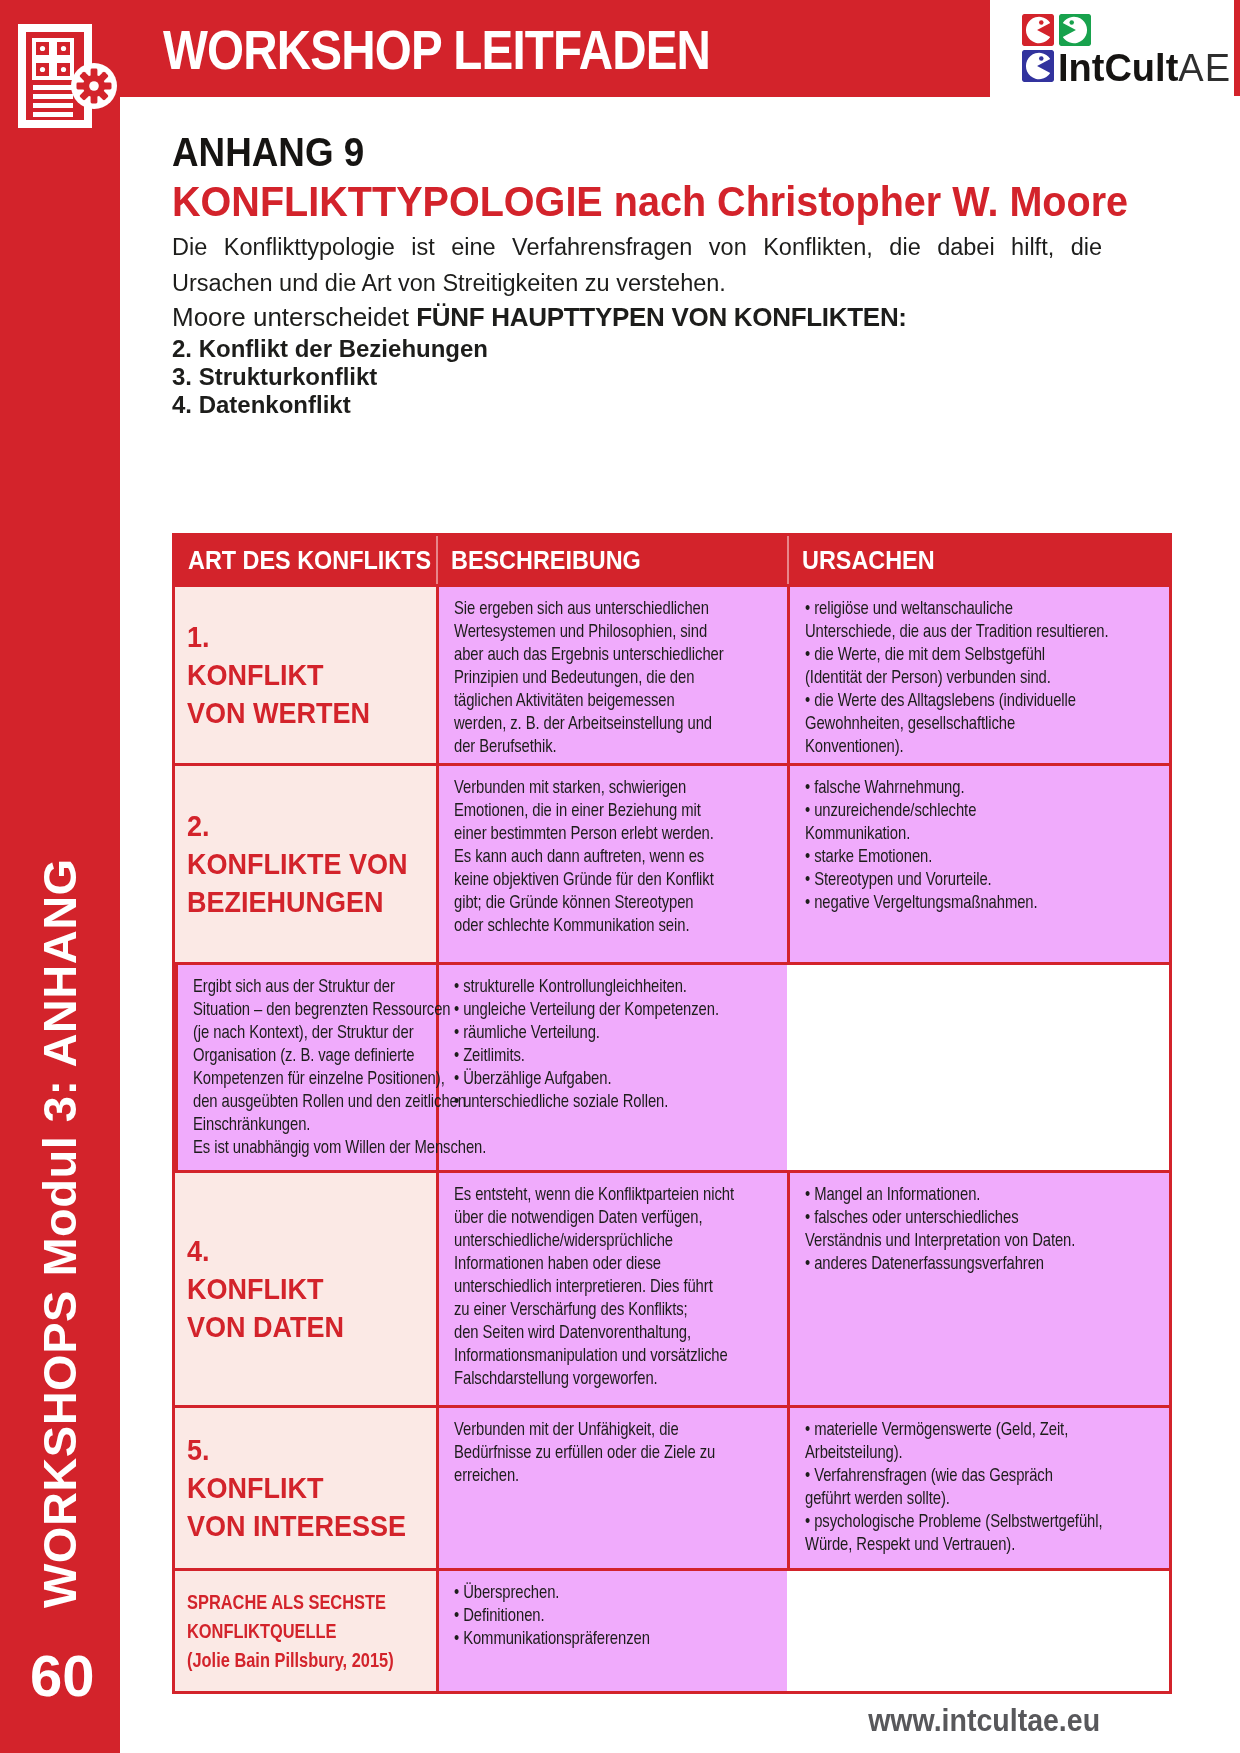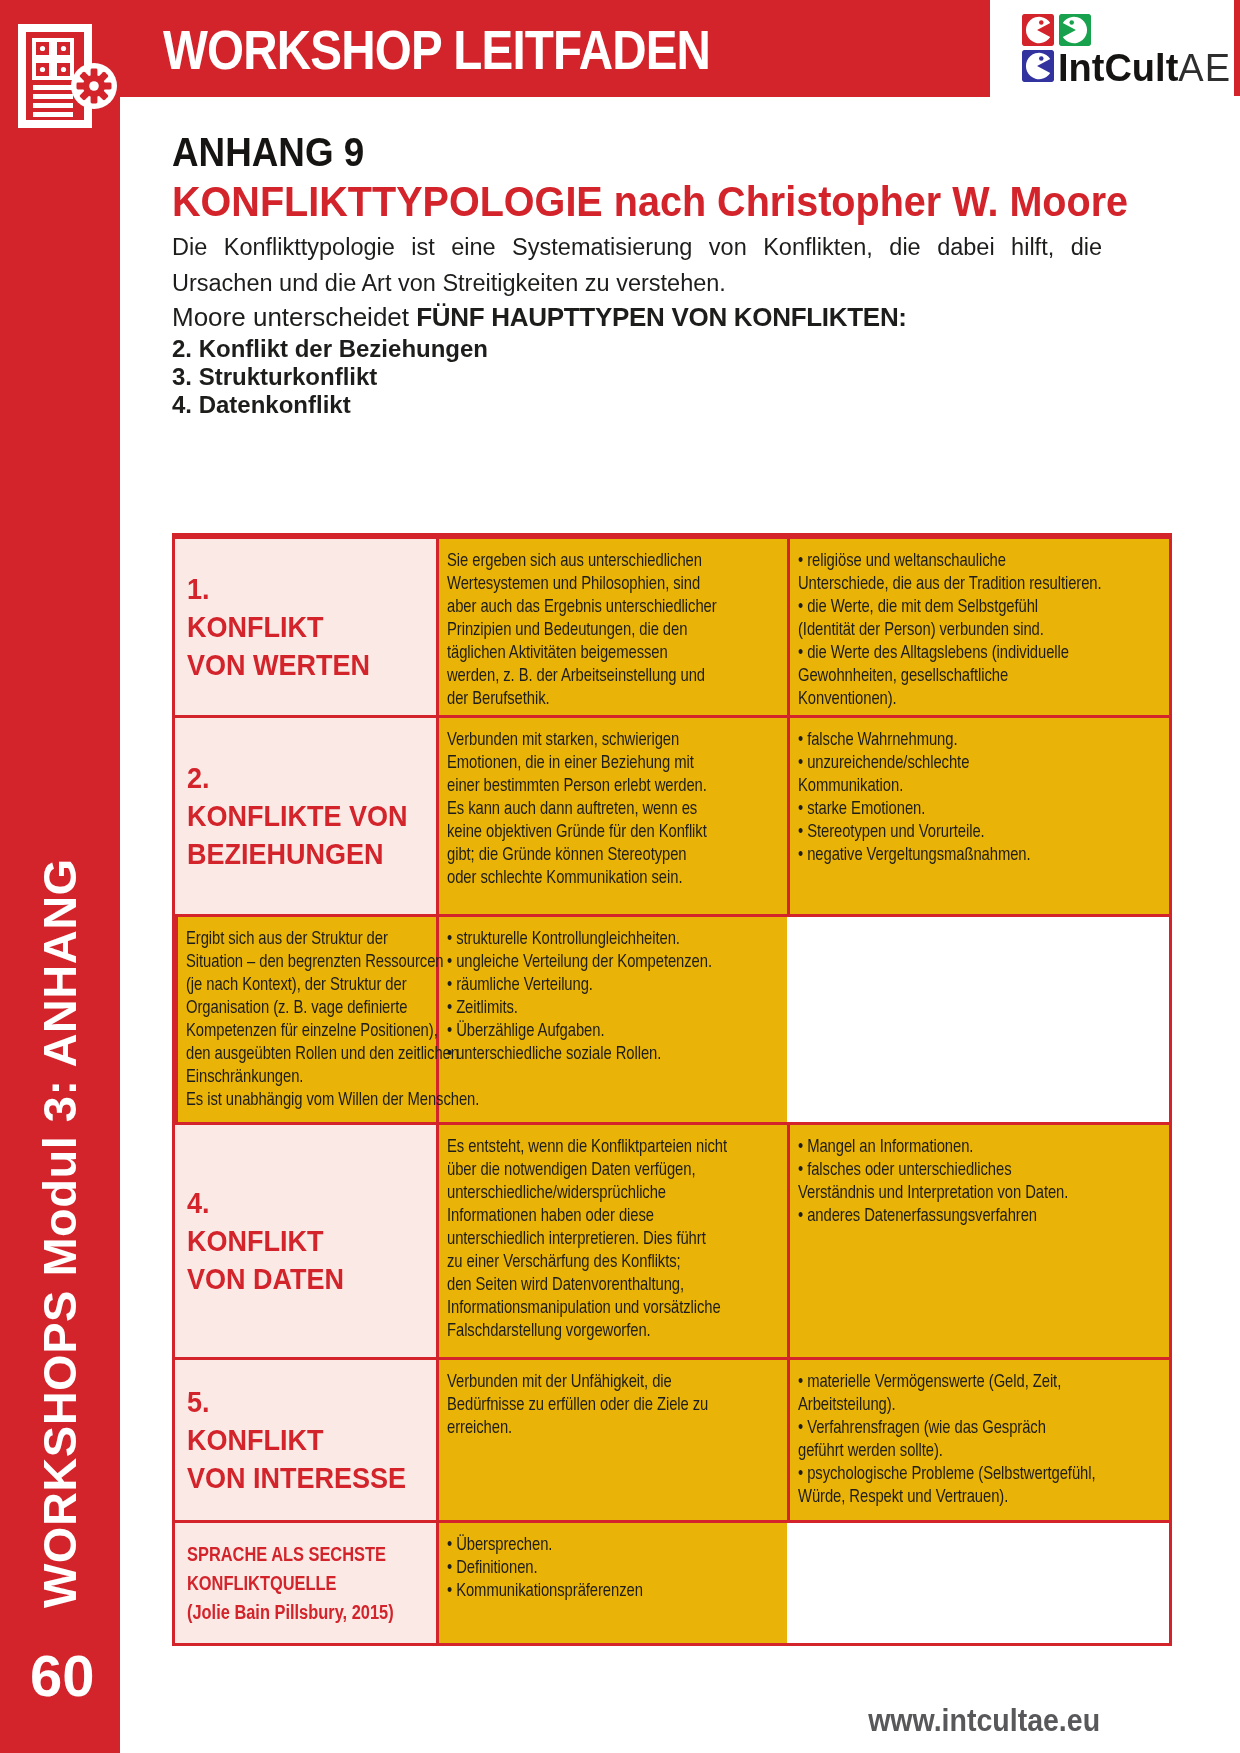--- a/index.html
+++ b/index.html
@@ -43,21 +43,21 @@
 
   
   .ktable{top:533px;left:0;width:1000px;border:3px solid #d3232b;box-sizing:border-box;background:#fff;}
   .thead{display:grid;grid-template-columns:261px 351px 382px;background:#d3232b;height:48px;}
   .th{display:flex;align-items:center;padding-left:13px;color:#fff;font-weight:bold;font-size:26px;}
   .th span{transform:scaleX(.9);transform-origin:0 50%;white-space:nowrap;}
   .th + .th{border-left:2px solid rgba(255,255,255,.45);}
   .trow{display:grid;grid-template-columns:261px 351px 382px;border-top:3px solid #d3232b;}
   .type-cell{background:#fbe9e5;display:flex;flex-direction:column;justify-content:center;
              padding:8px 12px;box-sizing:border-box;}
-  .desc-cell,.cause-cell{border-left:3px solid #d3232b;padding:9px 8px 6px;box-sizing:border-box;background:#eab308;}
+  .desc-cell,.cause-cell{border-left:3px solid #d3232b;padding:9px 15px 6px;box-sizing:border-box;background:#f0abfc;}
   .type-lines{transform:scaleX(.9);transform-origin:0 50%;font-size:30px;line-height:38px;
               font-weight:bold;color:#d3232b;}
   .type-lines.small{font-size:20px;line-height:29px;transform:scaleX(.82);}
   .type-lines div{white-space:nowrap;}
   .desc-lines,.cause-lines{transform:scaleX(.78);transform-origin:0 0;font-size:19px;
               line-height:23px;color:#1d1d1b;letter-spacing:-.1px;}
   .desc-lines div,.cause-lines div{white-space:nowrap;}
 
   .footer-url{top:1703px;right:140px;color:#58585b;font-weight:bold;font-size:31px;
               transform:scaleX(.92);transform-origin:100% 50%;white-space:nowrap;}
@@ -135,33 +135,44 @@
 
   <div class="abs vertical-label">WORKSHOPS Modul 3: ANHANG</div>
   <div class="abs page-number">60</div>
 
   <div class="abs content">
 
     <div class="abs kicker">ANHANG 9</div>
     <div class="abs doc-title">KONFLIKTTYPOLOGIE nach Christopher W. Moore</div>
 
     <div class="abs intro">
-      <div class="just">Die Konflikttypologie ist eine Systematisierung von Konflikten, die dabei hilft, die</div>
+      <div class="just">Die Konflikttypologie ist eine Verfahrensfragen von Konflikten, die dabei hilft, die</div>
       <div>Ursachen und die Art von Streitigkeiten zu verstehen.</div>
     </div>
 
     <div class="abs lead"><span>Moore unterscheidet </span><b>FÜNF HAUPTTYPEN VON KONFLIKTEN:</b></div>
 
     <div class="abs type-list">
         <div>2. Konflikt der Beziehungen</div>
         <div>3. Strukturkonflikt</div>
         <div>4. Datenkonflikt</div>
       </div>
 
     <div class="abs ktable">
+      <div class="thead">
+        <div class="th">
+            <span>ART DES KONFLIKTS</span>
+          </div>
+        <div class="th">
+            <span>BESCHREIBUNG</span>
+          </div>
+        <div class="th">
+            <span>URSACHEN</span>
+          </div>
+      </div>
       <div>
           <div class="trow" style="min-height: 170px;">
     <div class="type-cell">
               <div class="type-lines">
                 <div>1.</div>
                 <div>KONFLIKT</div>
                 <div>VON WERTEN</div>
               </div>
             </div>
     <div class="desc-cell">

